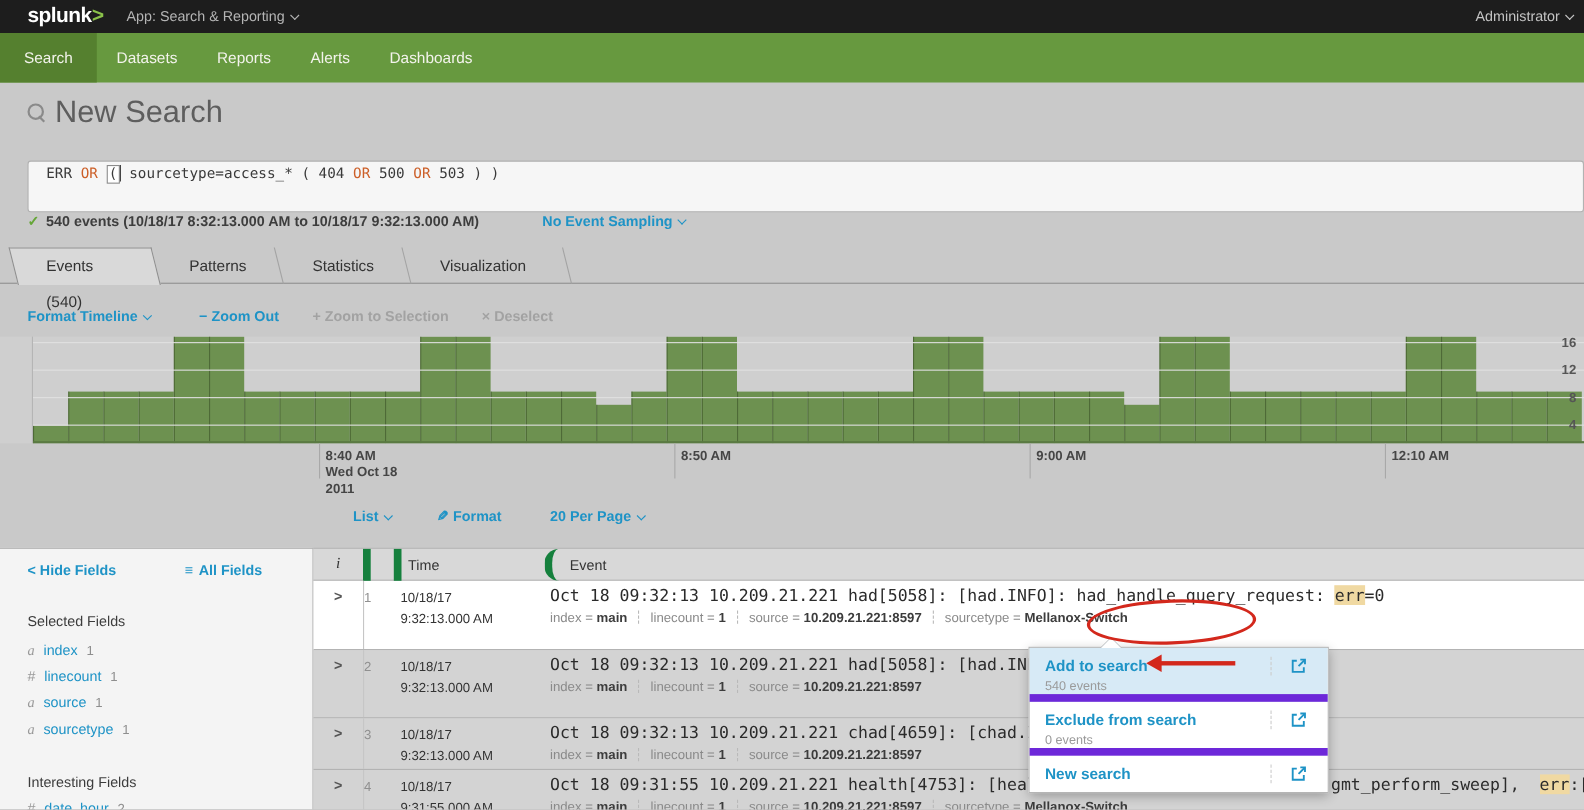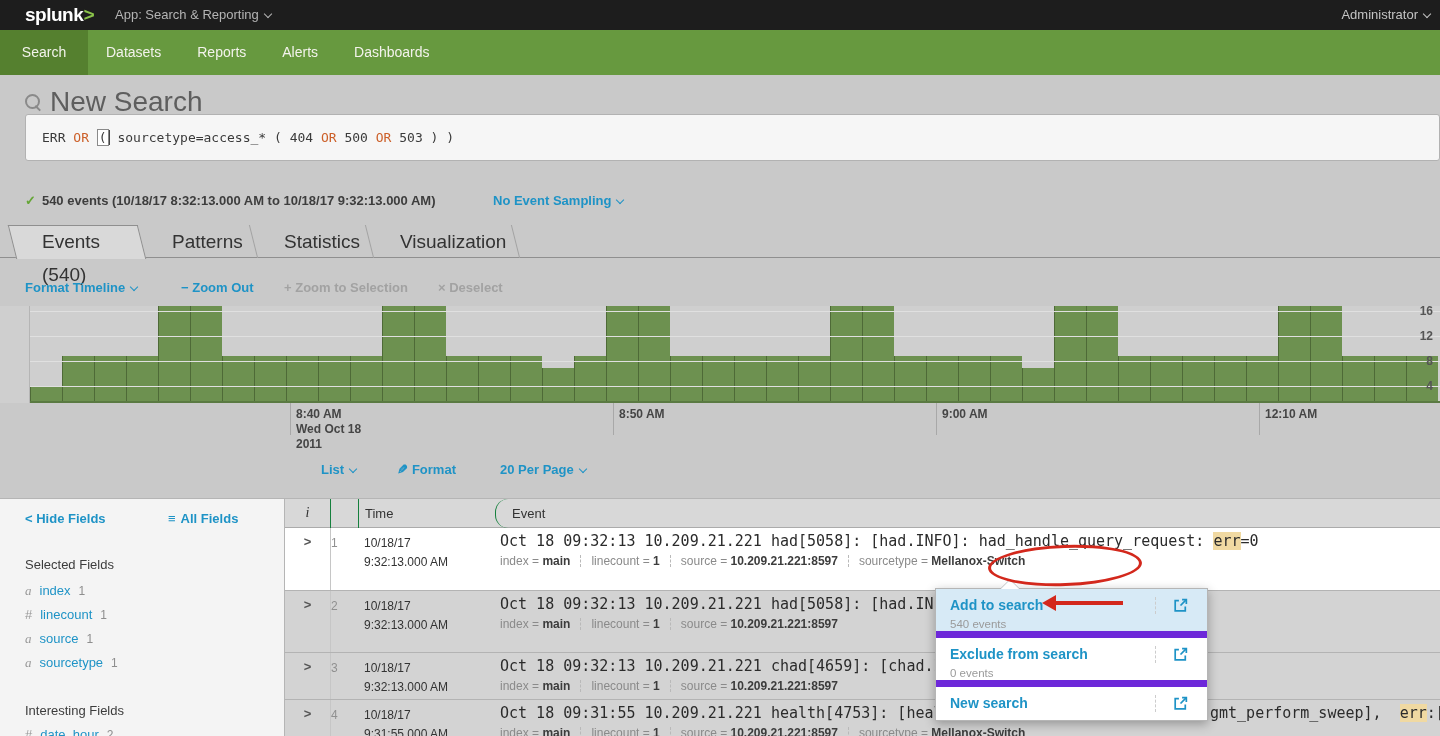--- a/index.html
+++ b/index.html
@@ -17,36 +17,36 @@
   
   .navbar { position:absolute; left:0; top:30px; width:1440px; height:45px; background:#67993f; display:flex; }
   .nav-item { color:#f3f3ec; font-size:14px; line-height:45px; padding:0 18px; }
   .nav-item.active { background:#55802f; width:88px; padding:0; text-align:center; }
 
   
   .title-row { position:absolute; left:25px; top:86px; color:#5e5e5e; font-size:28px; font-weight:300; }
   .mag { display:inline-block; position:relative; width:17px; height:17px; margin-right:8px; }
   .mag::before { content:""; position:absolute; left:0; top:0; width:11px; height:11px; border:2px solid #8a8a8a; border-radius:50%; }
   .mag::after { content:""; position:absolute; left:11px; top:11px; width:7px; height:2px; background:#8a8a8a; transform:rotate(45deg); transform-origin:0 0; }
-  .searchbox { position:absolute; left:25px; top:114px; width:1415px; height:47px; background:#f6f6f6; border:1px solid #b2b2b2; border-radius:3px; font-family:"DejaVu Sans Mono", monospace; font-size:13px; color:#3a3a3a; padding:15px 0 0 16px; white-space:pre; }
+  .searchbox { position:absolute; left:25px; top:146px; width:1415px; height:47px; background:#f6f6f6; border:1px solid #b2b2b2; border-radius:3px; font-family:"DejaVu Sans Mono", monospace; font-size:13px; color:#3a3a3a; padding:3px 0 0 16px; white-space:pre; }
   .q-keyword { color:#cc5f28; }
   .q-boxed { border:1px solid #8a8a8a; background:#fff; padding:0 1px; }
   .q-cursor { display:inline-block; width:1px; height:15px; background:#444; vertical-align:-3px; }
 
   
   .result-line { position:absolute; left:25px; top:193px; font-size:13px; color:#3d3d3d; font-weight:bold; }
   .check-icon { color:#65a637; font-weight:bold; margin-right:6px; }
   .sampling { position:absolute; left:493px; top:193px; font-size:13px; color:#1e93c6; font-weight:bold; }
 
   
   .tabbar { position:absolute; left:0; top:225px; width:1440px; height:33px; border-bottom:1px solid #8f8f8f; padding-left:12px; display:flex; }
   .tab { position:relative; height:33px; }
   .tab .bg { position:absolute; left:0; top:0; right:0; bottom:0; transform:skewX(14deg); border-right:1px solid #a3a3a3; }
   .tab.active .bg { background:#d9d9d9; border:1px solid #8f8f8f; border-bottom:none; height:34px; }
-  .tab .lbl { position:relative; display:block; line-height:33px; padding:0 30px; font-size:19px; color:#333; }
+  .tab .lbl { position:relative; display:block; line-height:33px; padding:0 30px; font-size:14px; color:#333; }
 
   
   .tl-controls { position:absolute; left:0; top:280px; width:1440px; height:20px; font-size:13px; font-weight:bold; }
   .tl-controls span.ctl { position:absolute; top:0; }
   .ctl-blue { color:#1e93c6; }
   .ctl-gray { color:#a2a2a2; }
 
   
   .chart { position:absolute; left:0; top:306px; width:1440px; height:97px; background:#cfcfcf; }
   .chart .gutter { position:absolute; left:0; top:0; width:30px; height:97px; border-right:1px solid #b5b5b5; }
@@ -76,21 +76,21 @@
   .fname { color:#1e93c6; }
   .fcount { color:#8e8e8e; margin-left:8px; font-size:12px; }
 
   
   .etable { position:absolute; left:285px; top:498px; width:1155px; height:238px; border-top:1px solid #b5b5b5; }
   .ehead { display:flex; height:29px; background:#d8d8d8; border-bottom:1px solid #ababab; font-size:13px; color:#333; align-items:center; }
   .col-i { width:45px; text-align:center; }
   .col-n { width:28px; }
   .col-t { width:137px; }
   .col-e { flex:1; min-width:0; }
-  .ehead .col-n, .ehead .col-t, .ehead .col-e { border-left:1px solid #15803d; height:29px; line-height:29px; }
+  .ehead .col-n, .ehead .col-t, .ehead .col-e { border-left:7px solid #15803d; height:29px; line-height:29px; }
   .ehead .col-t { padding-left:6px; }
   .ehead .col-e { padding-left:16px;border-radius:13px; }
   .ehead .hi { font-style:italic; font-family:"Liberation Serif", serif; font-size:14px; }
   .erow { display:flex; border-bottom:1px solid #b3b3b3; background:#d3d3d3; }
   .erow.selected { background:#fff; }
   .erow .col-n { border-left:1px solid #c6c6c6; }
   .erow .arrow { color:#555; font-size:13px; font-weight:bold; padding-top:6px; text-align:center; }
   .erow .num { color:#909090; font-size:12px; padding-top:8px; }
   .erow .time { color:#333; font-size:12px; line-height:19px; padding:6px 0 0 6px; }
   .eline { font-family:"DejaVu Sans Mono", monospace; font-size:15px; color:#2b2b2b; white-space:pre; overflow:hidden; padding:4px 0 0 5px; }

